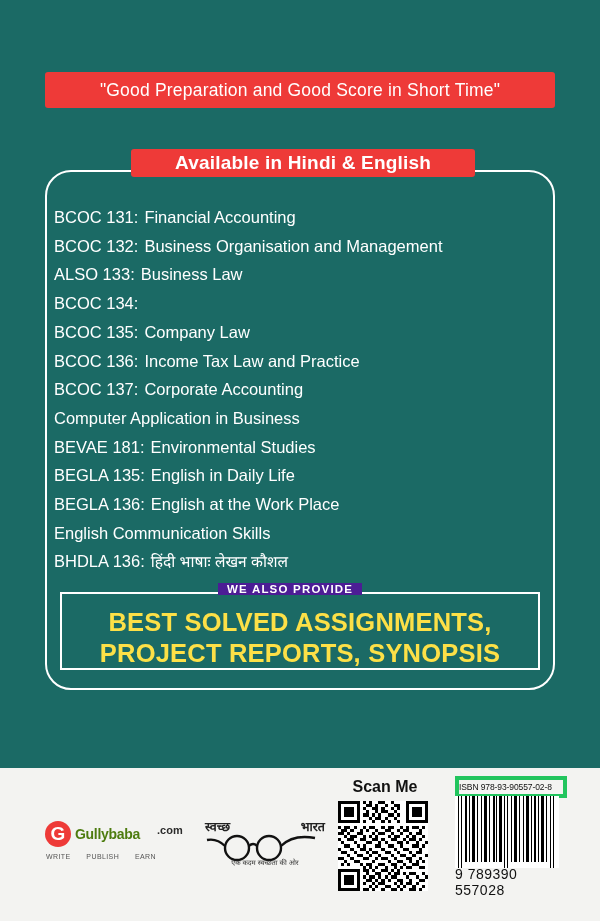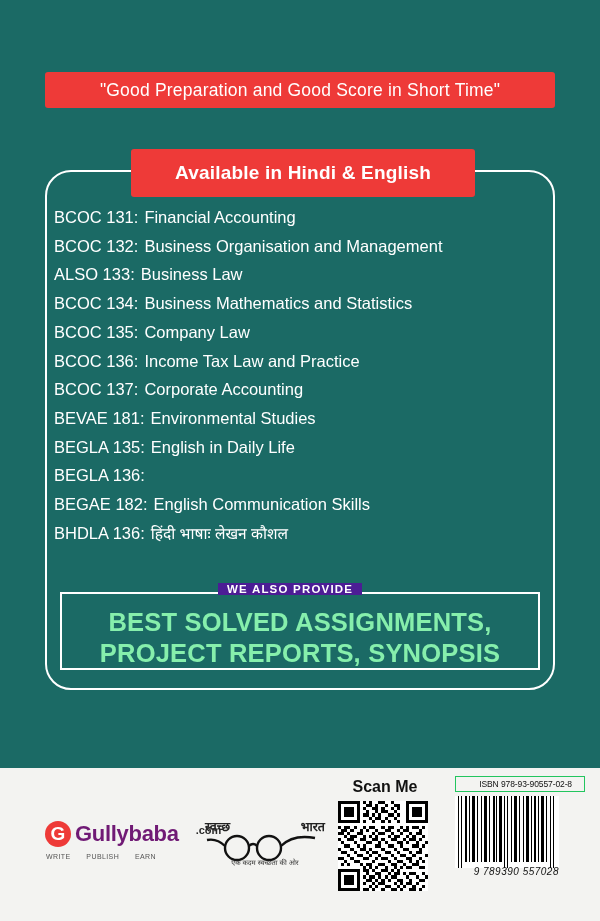--- a/index.html
+++ b/index.html
@@ -50,21 +50,21 @@
     border-radius: 26px;
     box-sizing: border-box;
   }
 
   
   .avail-badge {
     position: absolute;
     left: 131px;
     top: 149px;
     width: 344px;
-    height: 48px;
+    height: 28px;
     background: #ee3a38;
     border-radius: 3px;
     display: flex;
     align-items: center;
     justify-content: center;
     color: #ffffff;
     font-size: 19px;
     font-weight: bold;
     letter-spacing: 0.2px;
   }
@@ -114,21 +114,21 @@
     font-size: 11.5px;
     font-weight: bold;
     letter-spacing: 1.2px;
   }
   .provide-lines {
     position: absolute;
     left: 60px;
     top: 607px;
     width: 480px;
     text-align: center;
-    color: #86efac;
+    color: #fde047;
     font-size: 25.5px;
     font-weight: bold;
     line-height: 31px;
     letter-spacing: 0.2px;
   }
 
   
   .footer {
     position: absolute;
     left: 0;
@@ -153,23 +153,23 @@
     background: #ee3a38;
     color: #ffffff;
     font-size: 19px;
     font-weight: bold;
     display: flex;
     align-items: center;
     justify-content: center;
     margin-right: 4px;
   }
   .logo-text {
-    font-size: 22px;
-    font-weight: bold;
-    color: #701a75;
+    font-size: 14px;
+    font-weight: bold;
+    color: #4d7c0f;
     letter-spacing: -0.3px;
   }
   .logo-dotcom {
     font-size: 11px;
     font-weight: bold;
     color: #2b2b2b;
     margin-left: 17px;
     align-self: flex-start;
     margin-top: 3px;
   }
@@ -233,46 +233,45 @@
     height: 90px;
     background: #ffffff;
   }
 
   
   .isbn-box {
     position: absolute;
     left: 455px;
     top: 8px;
     width: 104px;
-    border: 1px solid #22c55e;
-    padding: 2px 12px;
-    text-align: right;
+    border: 4px solid #22c55e;
+    padding: 2px 0;
+    text-align: left;
     font-size: 8.5px;
     color: #111;
     font-family: "Liberation Sans", sans-serif;
     letter-spacing: -0.1px;
   }
   .barcode {
     position: absolute;
     left: 455px;
     top: 28px;
     width: 104px;
     height: 72px;
   }
   .barcode-num {
     position: absolute;
     left: 455px;
     top: 98px;
     width: 104px;
-    text-align: right;
-    font-size: 10px;
+    text-align: left;
+    font-size: 14px;
     color: #111;
     font-family: "Liberation Sans", sans-serif;
     letter-spacing: 0.5px;
-    font-style: italic;
   }
 </style>
 </head>
 <body>
 
 <div class="page">
 
   <div class="tagline">
     <span>"Good Preparation and Good Score in Short Time"</span>
   </div>
@@ -291,49 +290,49 @@
     <div class="course-row">
       <span class="course-code">BCOC 132:</span>
       <span class="course-title">Business Organisation and Management</span>
     </div>
     <div class="course-row">
       <span class="course-code">ALSO 133:</span>
       <span class="course-title">Business Law</span>
     </div>
     <div class="course-row">
       <span class="course-code">BCOC 134:</span>
-      <span class="course-title">Business Mathematics and Statistics</span>
     </div>
     <div class="course-row">
       <span class="course-code">BCOC 135:</span>
       <span class="course-title">Company Law</span>
     </div>
     <div class="course-row">
       <span class="course-code">BCOC 136:</span>
       <span class="course-title">Income Tax Law and Practice</span>
     </div>
     <div class="course-row">
       <span class="course-code">BCOC 137:</span>
       <span class="course-title">Corporate Accounting</span>
     </div>
     <div class="course-row">
+      <span class="course-title">Computer Application in Business</span>
     </div>
     <div class="course-row">
       <span class="course-code">BEVAE 181:</span>
       <span class="course-title">Environmental Studies</span>
     </div>
     <div class="course-row">
       <span class="course-code">BEGLA 135:</span>
       <span class="course-title">English in Daily Life</span>
     </div>
     <div class="course-row">
       <span class="course-code">BEGLA 136:</span>
-    </div>
-    <div class="course-row">
-      <span class="course-code">BEGAE 182:</span>
+      <span class="course-title">English at the Work Place</span>
+    </div>
+    <div class="course-row">
       <span class="course-title">English Communication Skills</span>
     </div>
     <div class="course-row hindi">
       <span class="course-code">BHDLA 136:</span>
       <span class="course-title">हिंदी भाषाः लेखन कौशल</span>
     </div>
   </div>
 
   <div class="provide-box"></div>
   <div class="provide-label">WE ALSO PROVIDE</div>

